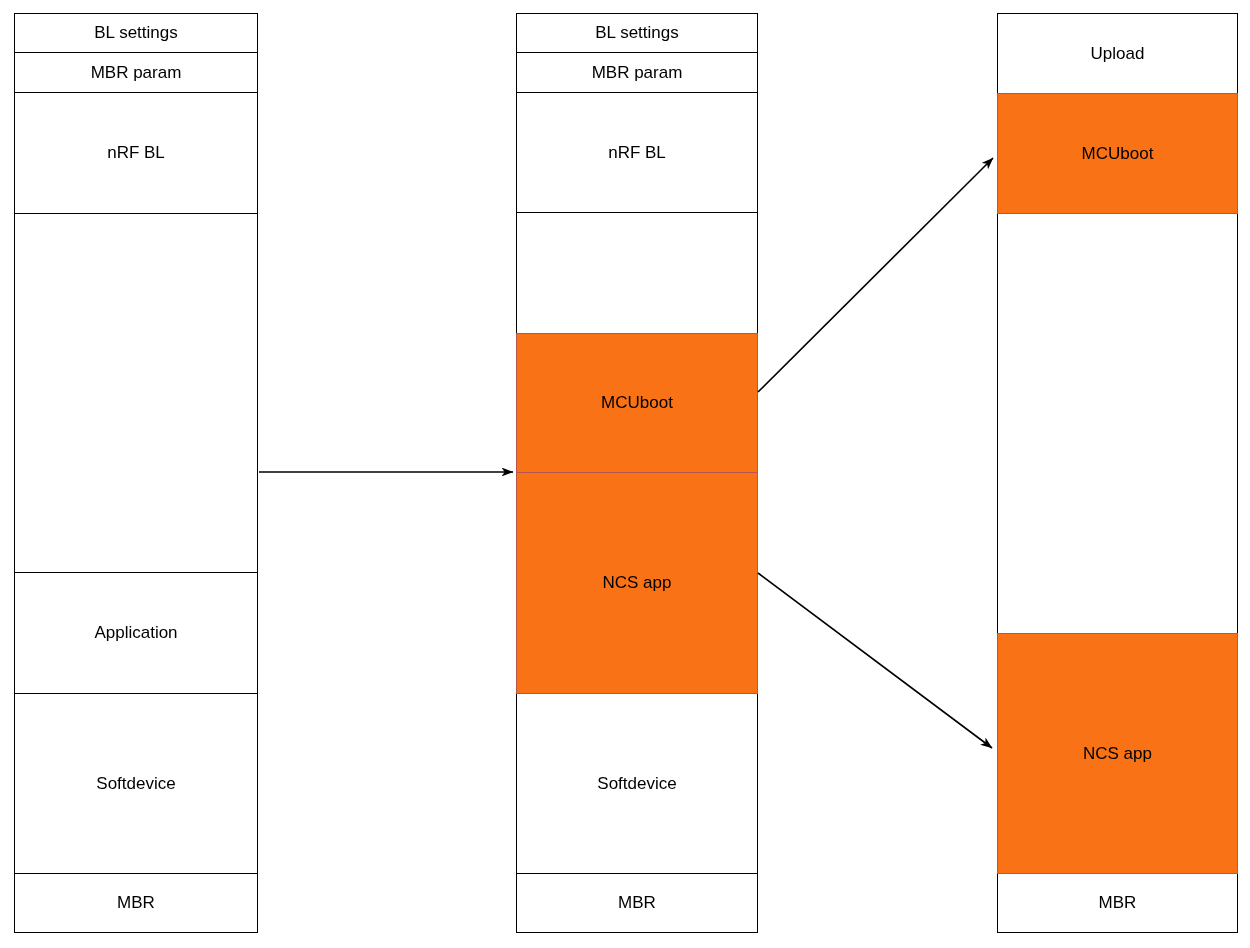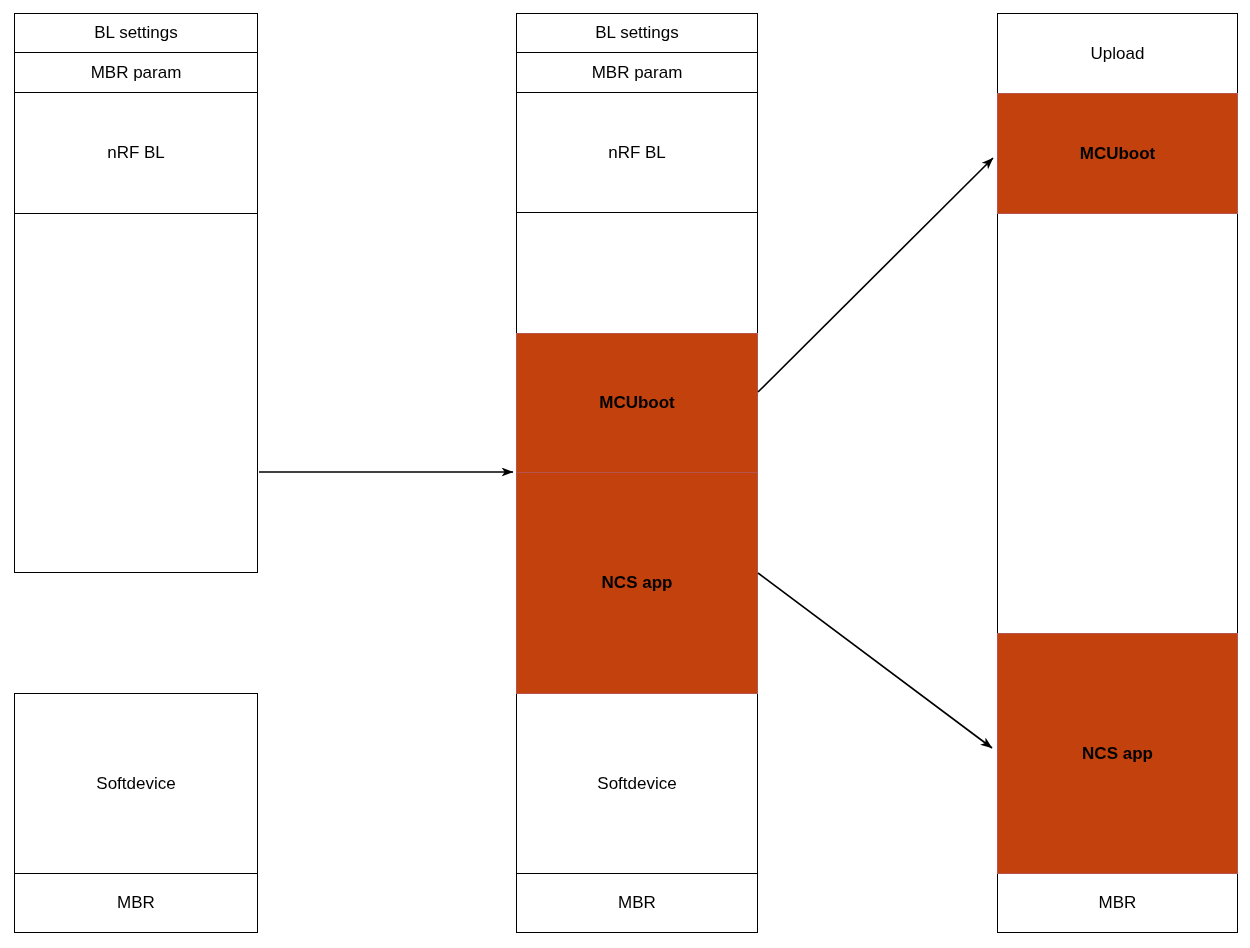--- a/index.html
+++ b/index.html
@@ -24,24 +24,23 @@
     background: #ffffff;
     display: flex;
     align-items: center;
     justify-content: center;
     font-size: 17px;
     color: #000000;
     white-space: nowrap;
     z-index: 1;
   }
   .seg.hl {
-    background: #c2410c;
+    background: #f97316;
     border-color: #b85450;
     z-index: 2;
-    font-weight: bold;
   }
   
   #col1 { left: 14px; width: 244px; }
   .c1s0 { top: 13px;  height: 40px;  }
   .c1s1 { top: 52px;  height: 41px;  }
   .c1s2 { top: 92px;  height: 122px; }
   .c1s3 { top: 213px; height: 360px; }
   .c1s4 { top: 572px; height: 122px; }
   .c1s5 { top: 693px; height: 181px; }
   .c1s6 { top: 873px; height: 60px;  }
@@ -85,20 +84,21 @@
 </head>
 <body>
 
 <div id="canvas">
 
   <div class="column" id="col1">
     <div class="seg c1s0">BL settings</div>
     <div class="seg c1s1">MBR param</div>
     <div class="seg c1s2">nRF BL</div>
     <div class="seg c1s3"></div>
+    <div class="seg c1s4">Application</div>
     <div class="seg c1s5">Softdevice</div>
     <div class="seg c1s6">MBR</div>
   </div>
 
   <div class="column" id="col2">
     <div class="seg c2s0">BL settings</div>
     <div class="seg c2s1">MBR param</div>
     <div class="seg c2s2">nRF BL</div>
     <div class="seg c2s3"></div>
     <div class="seg c2s4 hl">MCUboot</div>

